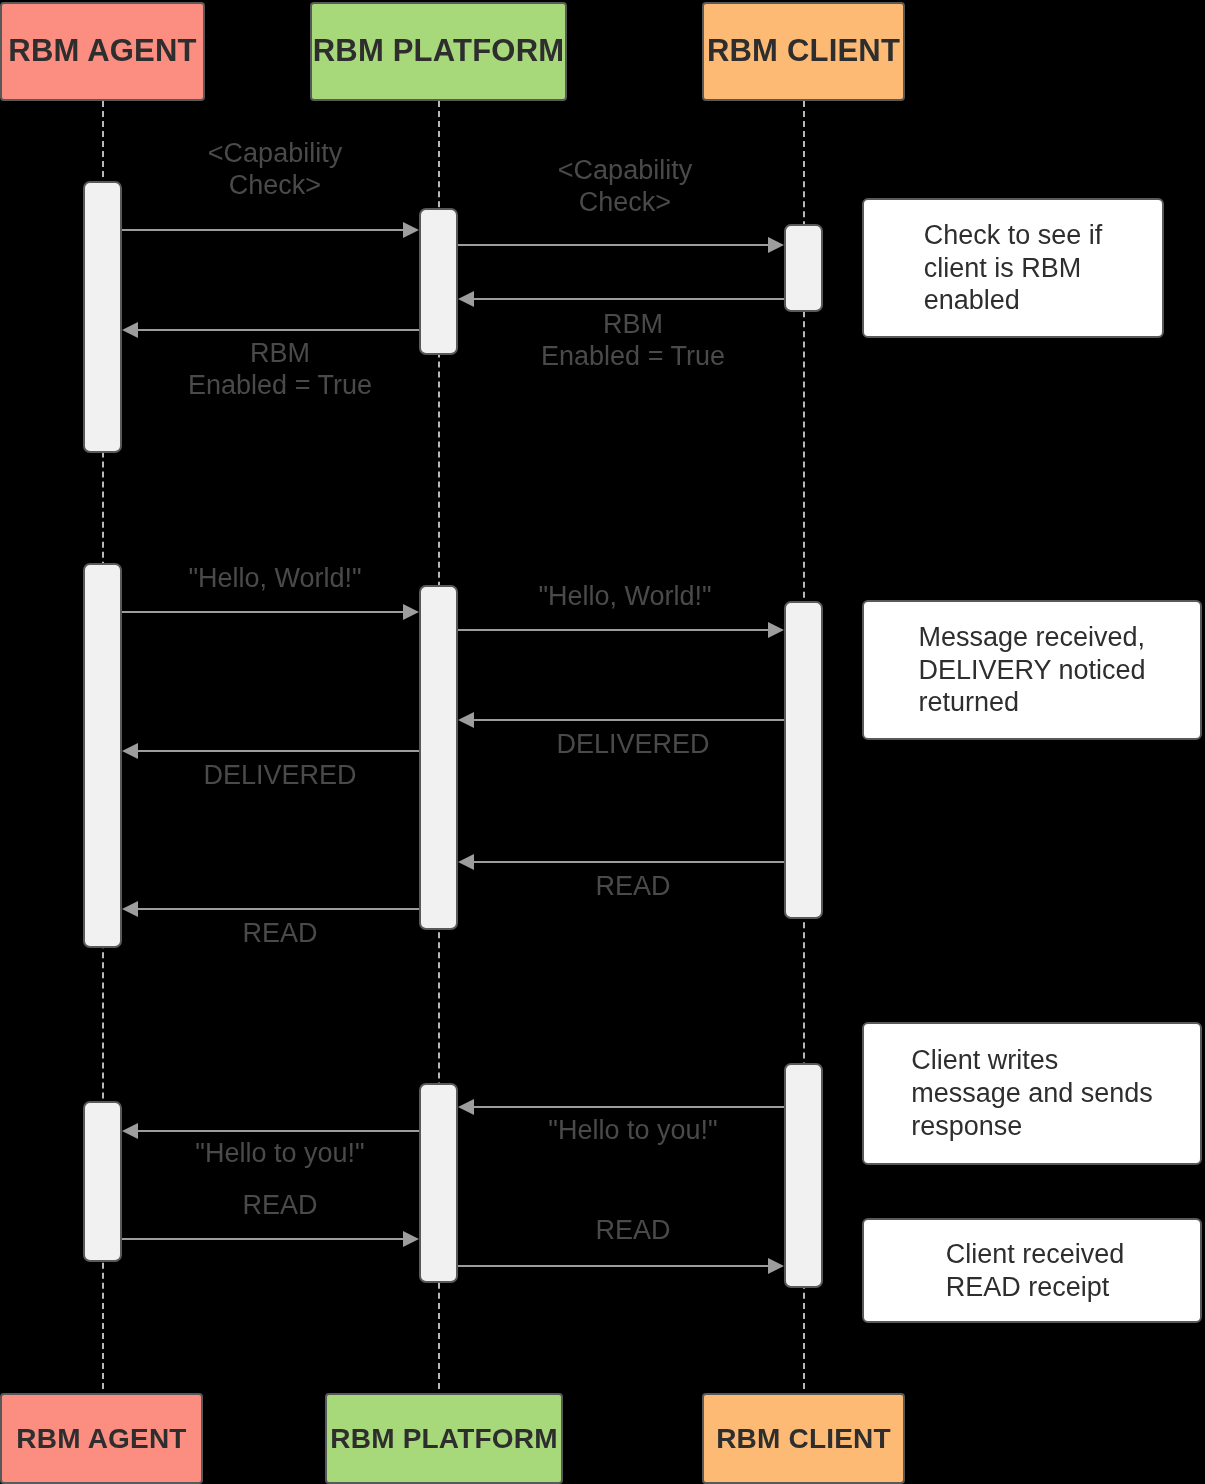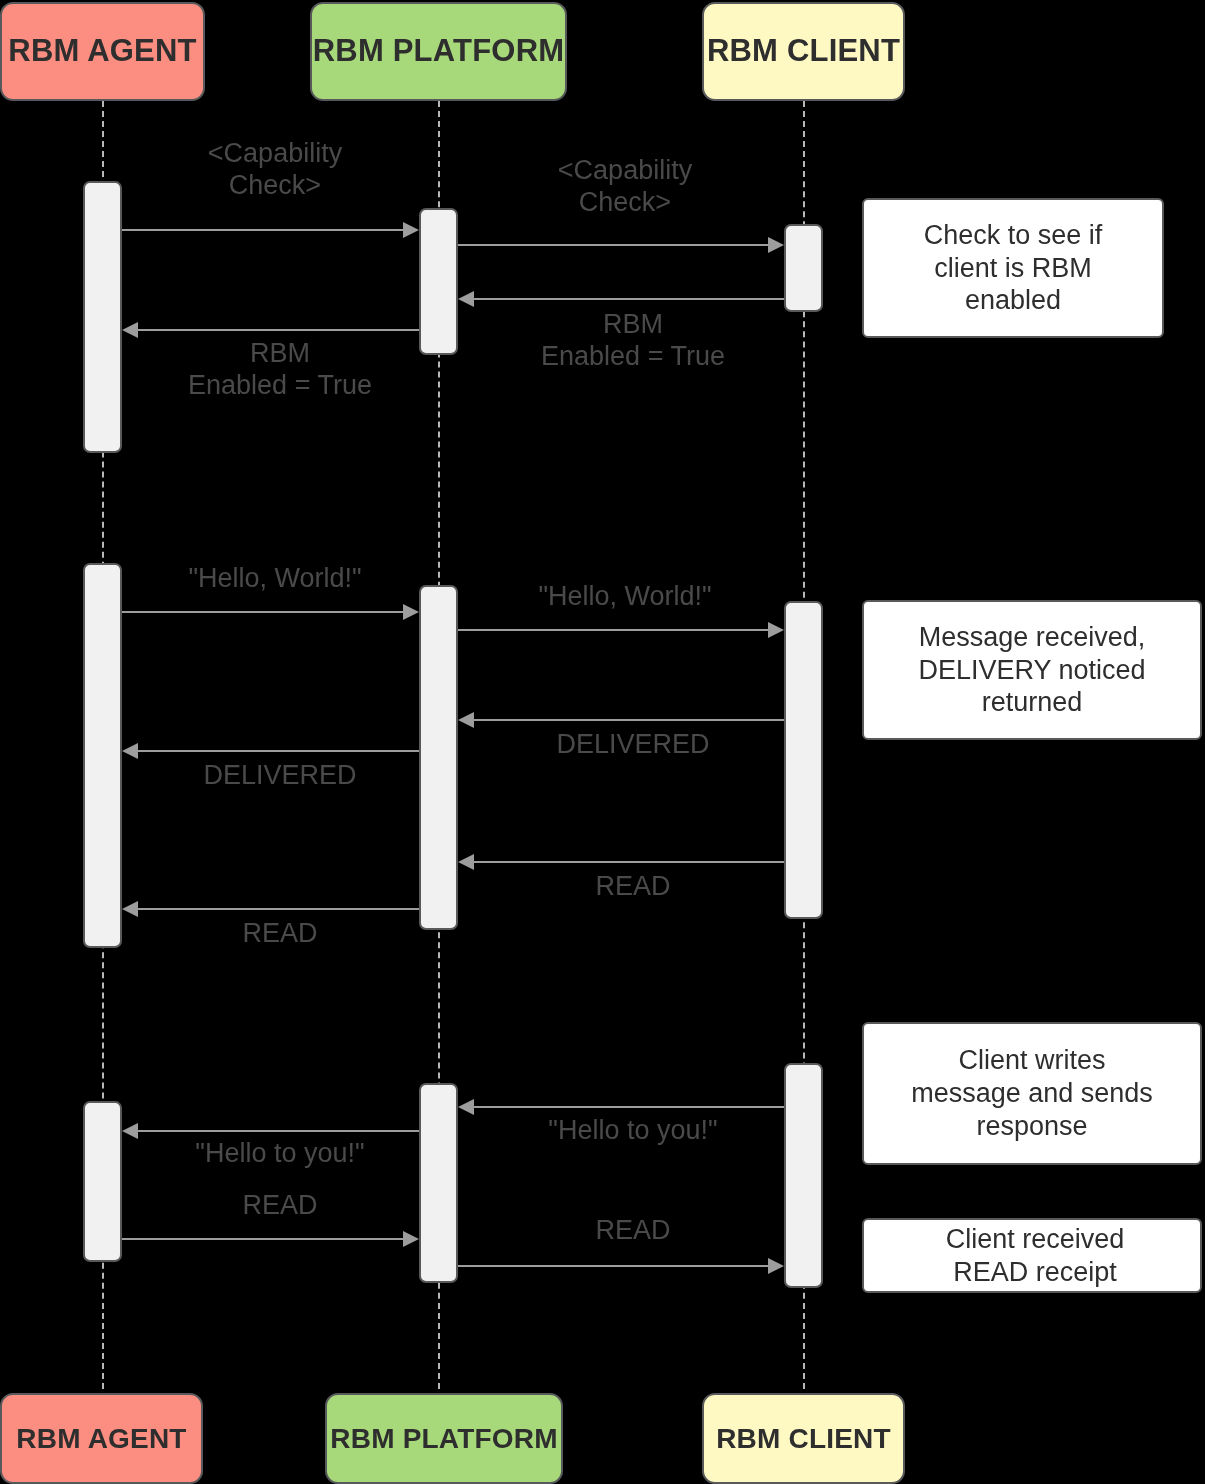--- a/index.html
+++ b/index.html
@@ -15,34 +15,34 @@
     background: #000000;
     font-family: "Liberation Sans", sans-serif;
     overflow: hidden;
   }
 
   
   .participant {
     position: absolute;
     box-sizing: border-box;
     border: 2px solid #58595b;
-    border-radius: 13px;
+    border-radius: 4px;
     display: flex;
     align-items: center;
     justify-content: center;
     text-align: center;
     font-weight: bold;
     color: #2e2e2e;
     line-height: 1.12;
     letter-spacing: 0.2px;
     box-shadow: 2px 2px 0 rgba(0,0,0,0.30);
   }
   .p-agent    { background: #fb8e81; }
   .p-platform { background: #a7d97b; }
-  .p-client   { background: #fef9c3; }
+  .p-client   { background: #fdba74; }
 
   .p-top    { font-size: 31px; }
   .p-bottom { font-size: 28px; }
 
   
   .lifeline {
     position: absolute;
     width: 0;
     border-left: 2px dashed #b8b8b8;
   }
@@ -87,21 +87,21 @@
     box-sizing: border-box;
     background: #ffffff;
     border: 2px solid #58595b;
     border-radius: 6px;
     color: #2e2e2e;
     font-size: 27px;
     line-height: 1.22;
     display: flex;
     align-items: center;
     justify-content: center;
-    text-align: center;
+    text-align: left;
     padding: 6px 12px;
     white-space: pre-line;
     box-shadow: 2px 2px 0 rgba(0,0,0,0.30);
   }
 </style>
 </head>
 <body>
 
 <div id="canvas">
 
@@ -196,21 +196,21 @@
 
   <div class="note" style="left:862px; top:576px;  width:340px; height:140px;margin-top:24px;">Message received,
 DELIVERY noticed
 returned</div>
 
 
   <div class="note" style="left:862px; top:1022px; width:340px; height:143px;">Client writes
 message and sends
 response</div>
 
-  <div class="note" style="left:862px; top:1218px; width:340px; height:75px;padding-left:18px;">Client received
+  <div class="note" style="left:862px; top:1218px; width:340px; height:105px;padding-left:18px;">Client received
 READ receipt</div>
 
   <div class="participant p-agent p-bottom" style="left:0px; top:1393px; width:203px; height:91px;">RBM
 AGENT</div>
 
   <div class="participant p-platform p-bottom" style="left:325px; top:1393px; width:238px; height:91px;">RBM
 PLATFORM</div>
 
   <div class="participant p-client p-bottom" style="left:702px; top:1393px; width:203px; height:91px;">RBM
 CLIENT</div>

